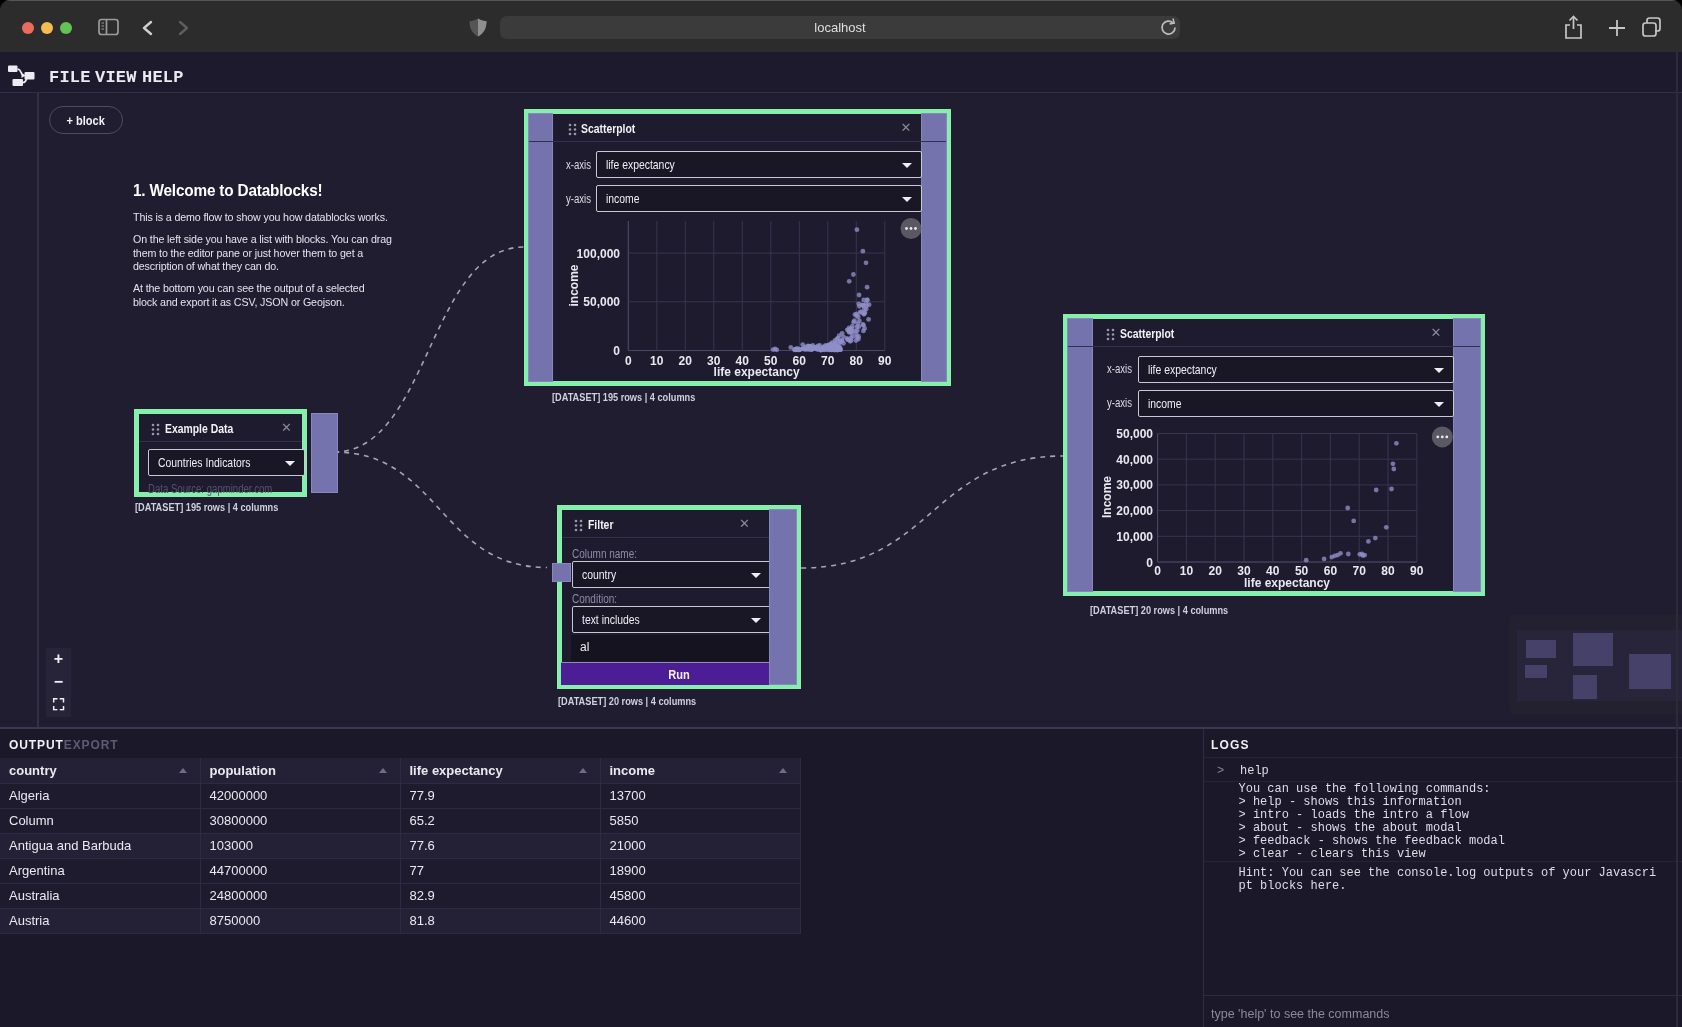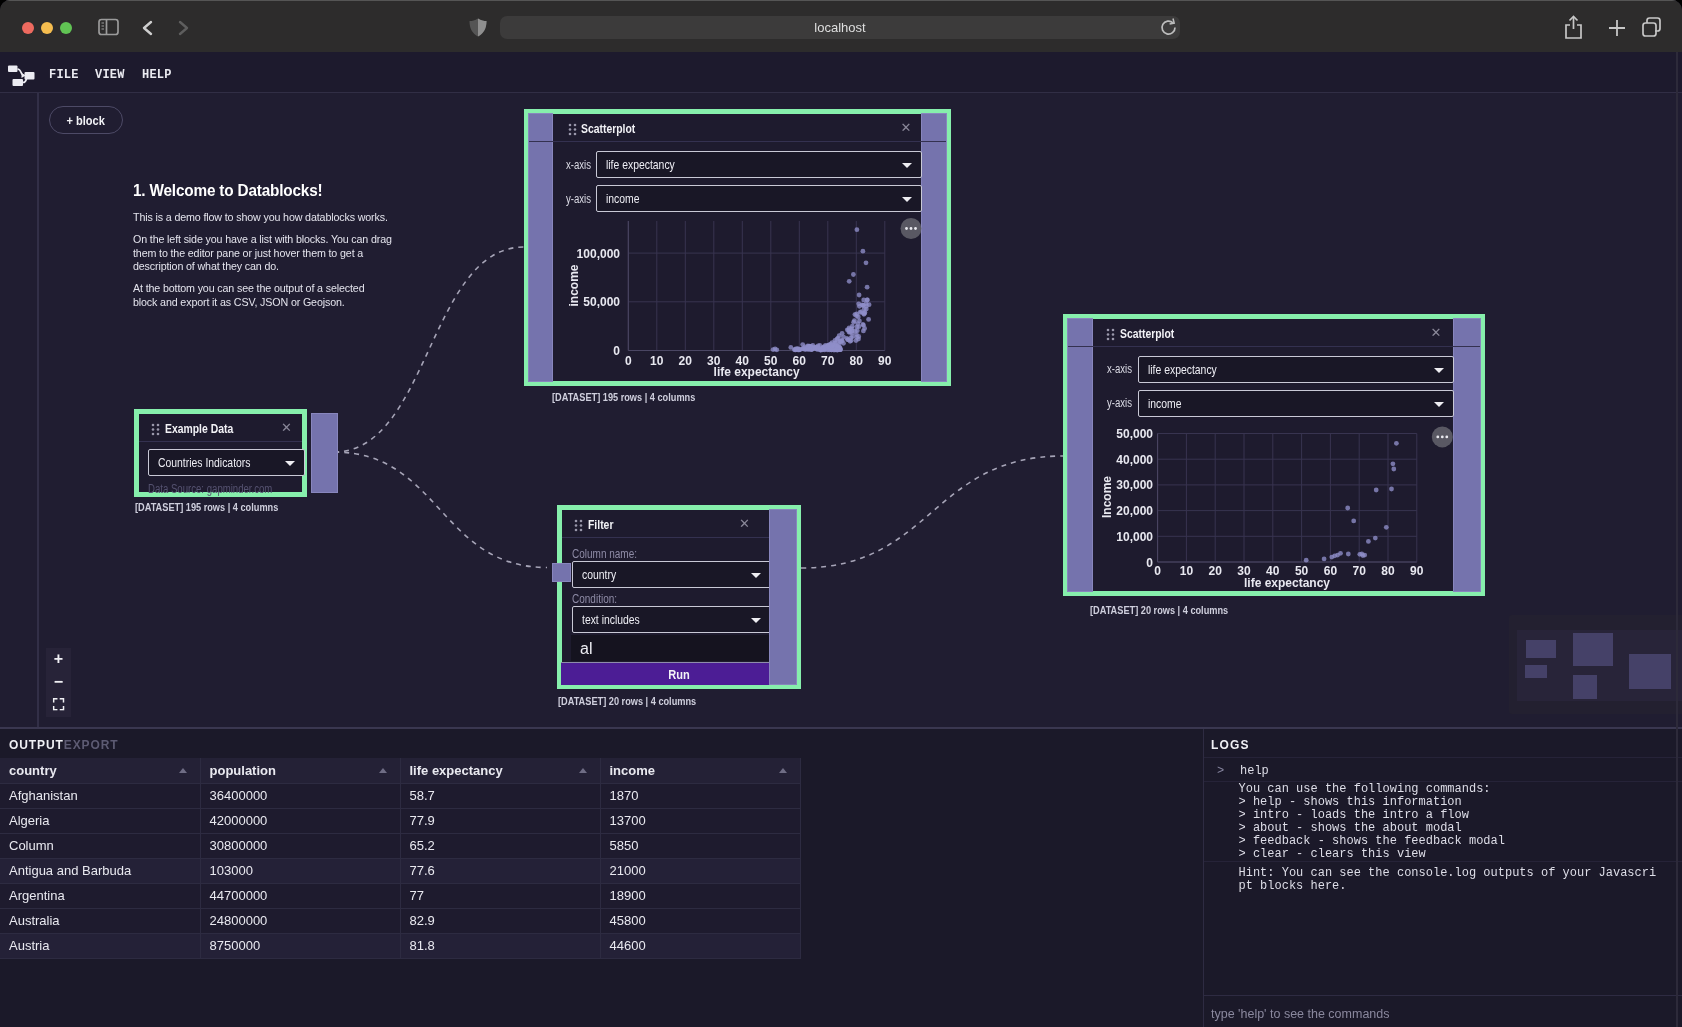--- a/index.html
+++ b/index.html
@@ -9,21 +9,21 @@
 
 .chrome { position:absolute; left:0; top:0; width:1682px; height:52px; background:#2d2c2c; border-top:1px solid #555; }
 .tl { position:absolute; top:21px; width:12px; height:12px; border-radius:50%; }
 .tl.r { left:22px; background:#ed6a5f; }
 .tl.y { left:41px; background:#f5bd4f; }
 .tl.g { left:60px; background:#61c454; }
 .urlbar { position:absolute; z-index:1; left:500px; top:15px; width:680px; height:23px; background:#3c3b3b; border-radius:7px; }
 .urltext { position:absolute; left:0; top:0; width:100%; height:100%; display:flex; align-items:center; justify-content:center; color:#dfdfdf; font-size:13px; }
 
 .menubar { position:absolute; left:0; top:52px; width:1682px; height:41px; background:#1d1a2d; border-bottom:1px solid #312e45; }
-.menu-item { position:absolute; top:16px; color:#eaeaf0; font-family:"Liberation Mono", monospace; font-size:12px; font-weight:bold; letter-spacing:0.2px; }
+.menu-item { position:absolute; top:16px; color:#eaeaf0; font-family:"Liberation Mono", monospace; font-size:17px; font-weight:bold; letter-spacing:0.2px; }
 
 .canvas { position:absolute; left:0; top:93px; width:1682px; height:634px; background:#201d31;margin-left:37px; }
 .addblock { position:absolute; left:12px; top:13px; width:74px; height:28px; border:1.5px solid #4d4a66; border-radius:15px; color:#f2f2f6; font-size:13px; font-weight:bold; display:flex; align-items:center; justify-content:center; }
 .welcome { position:absolute; left:96px; top:88px; width:300px; color:#e3e3ec; white-space:nowrap; transform:scaleX(0.93); transform-origin:0 0; }
 .welcome h1 { font-size:16.5px; color:#fff; margin-bottom:11px; letter-spacing:-0.2px; }
 .welcome p { font-size:11.5px; line-height:13.6px; margin-bottom:8.5px; letter-spacing:-0.15px; }
 
 .node { position:absolute; background:#1e1b2e; border:5px solid #86efac; }
 .nbar { position:absolute; top:-1px; bottom:-1px; width:27px; background:#7573ad; border:1px solid #8886bd; }
 .nbar.left { left:-1px; }
@@ -409,21 +409,21 @@
   <div class="nlabel" style="left:10px;top:37px">Column name:</div>
   <div class="nselect" style="left:10px;top:51.5px;width:199px">
             <span class="txt">country</span>
             <span class="caret"></span>
           </div>
   <div class="nlabel" style="left:10px;top:82px">Condition:</div>
   <div class="nselect" style="left:10px;top:96.5px;width:199px">
             <span class="txt">text includes</span>
             <span class="caret"></span>
           </div>
-  <div style="position:absolute;left:9px;top:125.5px;width:199px;height:26px;background:#15131f;color:#eeeef4;font-size:16px">
+  <div style="position:absolute;left:9px;top:125.5px;width:199px;height:26px;background:#15131f;color:#eeeef4;font-size:12px">
             <span style="position:absolute;left:9px;top:5px">al</span>
           </div>
   <div style="position:absolute;left:-1px;right:-1px;bottom:-1px;height:23px;background:#4c1d95;border-top:1px solid #8e8cab;color:#f2f2f6;font-weight:bold;font-size:13.5px;display:flex;align-items:center;justify-content:center">
             <span style="transform:scaleX(0.82)">Run</span>
           </div>
   <div style="position:absolute;left:-10px;top:53.5px;width:19px;height:19px;background:#7573ad;border:1px solid #8886bd"></div>
   <div class="nbar right" style="width:28px"></div>
 </div>
 <div class="ncaption" style="left:521px;top:602px">[DATASET] 20 rows | 4 columns</div>
 
@@ -551,26 +551,20 @@
 
   <div class="panel">
     <div class="phead">OUTPUT<span class="exp">EXPORT</span></div>
     <table class="out">
       <tbody>
           <tr>
             <th>country<span class="sort"></span></th>
             <th>population<span class="sort"></span></th>
             <th>life expectancy<span class="sort"></span></th>
             <th>income<span class="sort"></span></th>
-          </tr>
-      <tr class="odd">
-            <td>Afghanistan</td>
-            <td>36400000</td>
-            <td>58.7</td>
-            <td>1870</td>
           </tr>
       <tr class="odd">
             <td>Algeria</td>
             <td>42000000</td>
             <td>77.9</td>
             <td>13700</td>
           </tr>
       <tr class="odd">
             <td>Column</td>
             <td>30800000</td>

